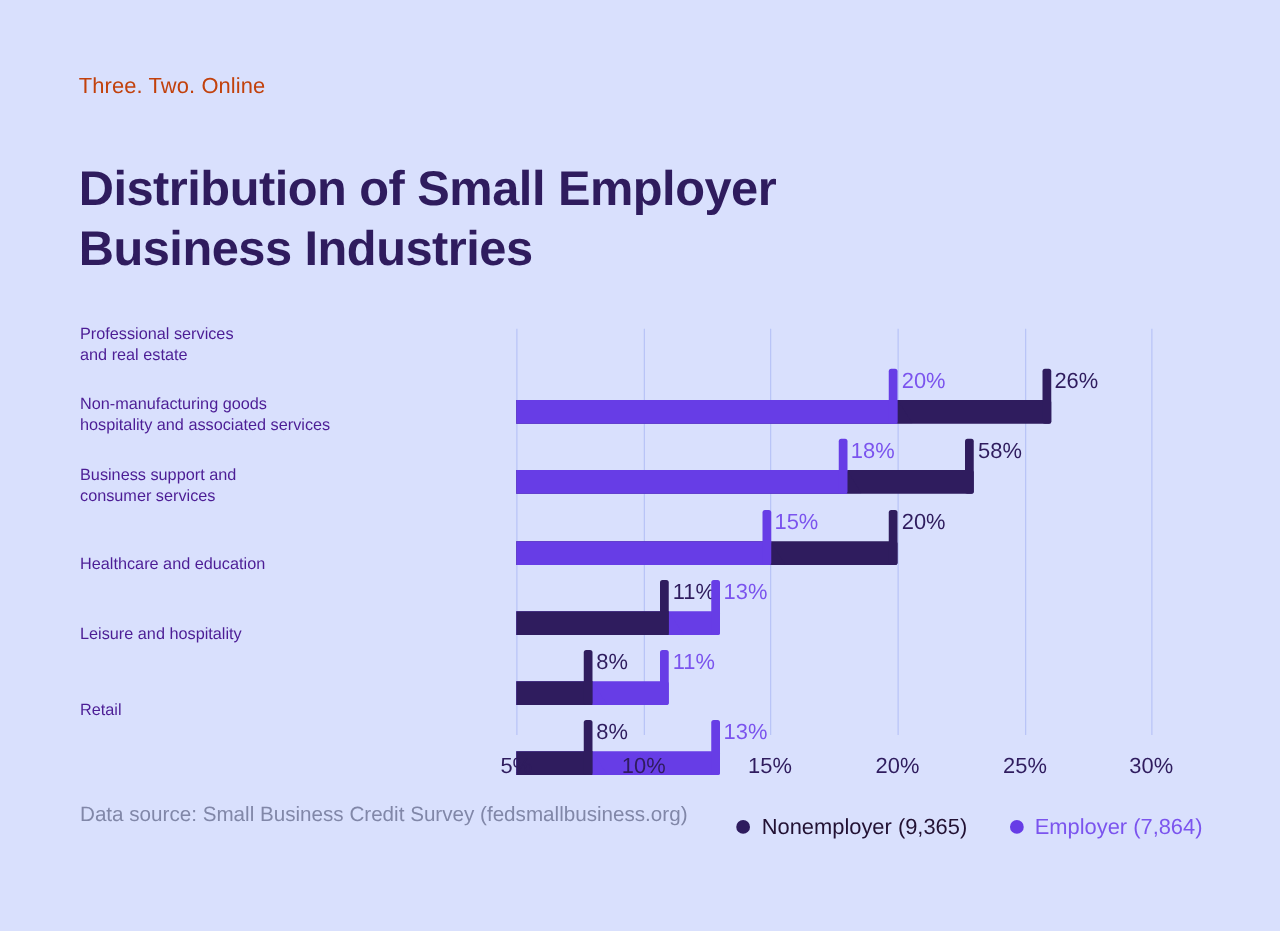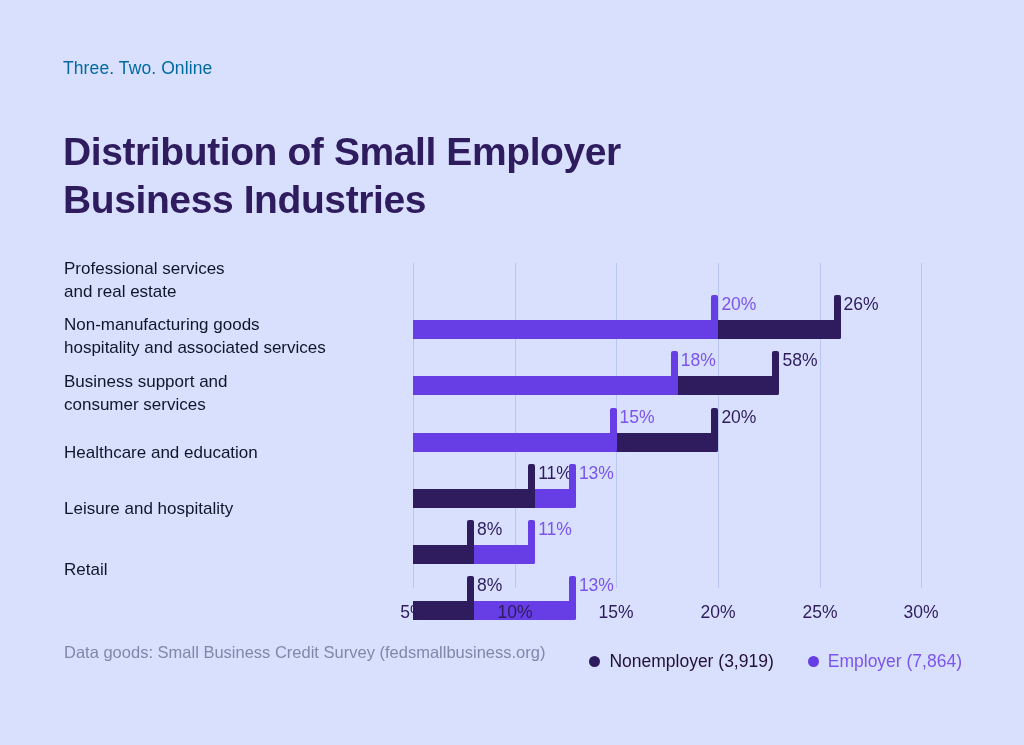--- a/index.html
+++ b/index.html
@@ -40,21 +40,21 @@
   .brand-name {
     font-size: 20.5px;
     font-weight: bold;
     letter-spacing: 1.7px;
     color: #3B1F78;
     line-height: 1;
   }
 
   .tagline {
     font-size: 17.5px;
-    color: #0369a1;
+    color: #c2410c;
     letter-spacing: 0.1px;
   }
 
   
   .title {
     position: absolute;
     top: 128px;
     left: 63px;
     width: 700px;
     font-size: 39px;
@@ -155,23 +155,23 @@
   .cats {
     position: absolute;
     left: 64px;
     top: 258px;
     width: 340px;
   }
 
   .cat {
     position: absolute;
     left: 0;
-    font-size: 17px;
+    font-size: 13px;
     line-height: 1.33;
-    color: #0f172a;
+    color: #4c1d95;
     white-space: pre-line;
   }
 
   
   .source {
     position: absolute;
     left: 64px;
     top: 641px;
     font-size: 16.5px;
     line-height: 1.42;
@@ -293,24 +293,24 @@
 
 <div class="axis">
   <span class="tick" style="left:0px">5%</span>
   <span class="tick" style="left:102px">10%</span>
   <span class="tick" style="left:203px">15%</span>
   <span class="tick" style="left:305px">20%</span>
   <span class="tick" style="left:407px">25%</span>
   <span class="tick" style="left:508px">30%</span>
 </div>
 
-<div class="source">Data goods: Small Business Credit Survey (fedsmallbusiness.org)</div>
+<div class="source">Data source: Small Business Credit Survey (fedsmallbusiness.org)</div>
 
 <div class="legend">
   <div class="legend-item">
     <span class="dot" style="background:#2F1C5E"></span>
-    <span style="color:#221133">Nonemployer (3,919)</span>
+    <span style="color:#221133">Nonemployer (9,365)</span>
   </div>
   <div class="legend-item">
     <span class="dot" style="background:#673DE6"></span>
     <span style="color:#7B54EE">Employer (7,864)</span>
   </div>
 </div>
 
 </body></html>

